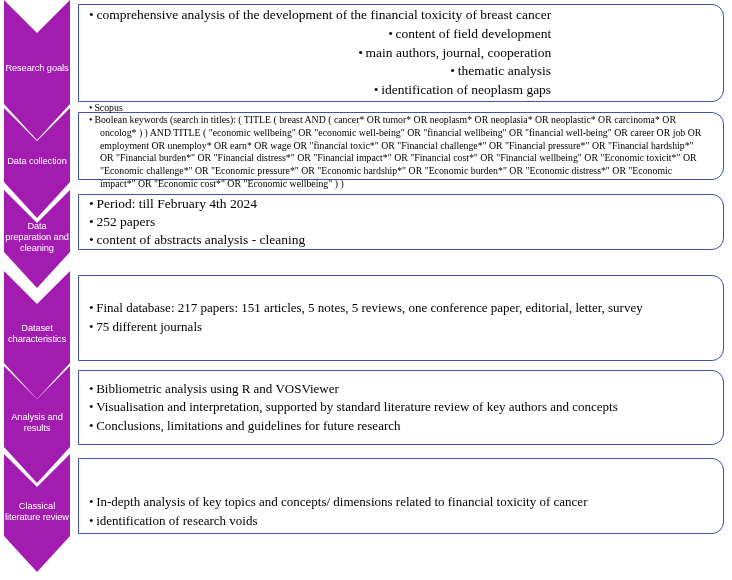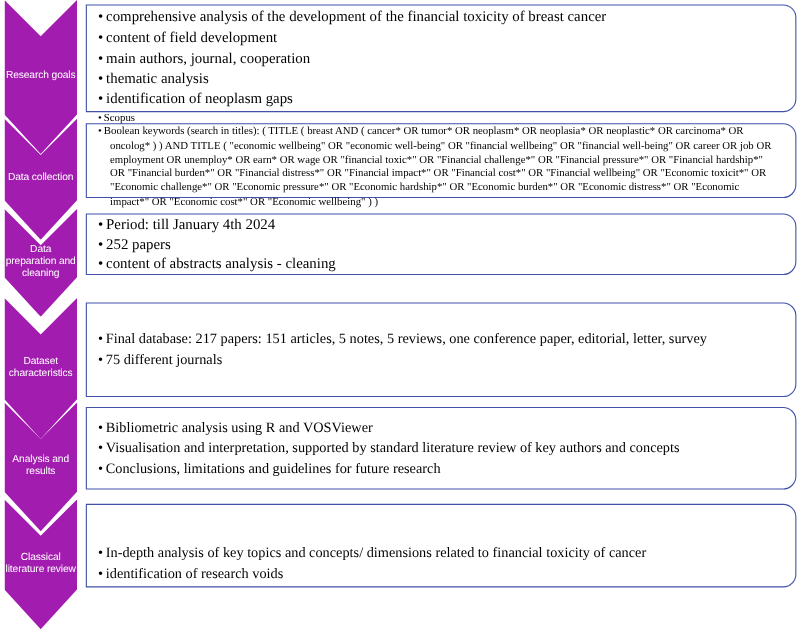--- a/index.html
+++ b/index.html
@@ -36,21 +36,21 @@
     color: #000;
   }
   .box li {
     padding-left: 11px;
     text-indent: -11px;
   }
   .box li::before {
     content: "\2022\2009";
   }
   
-  .s1 .box { height: 98px; }  .s1 { margin-bottom: 10px; }
+  .s1 .box { height: 98px; text-align: right; }  .s1 { margin-bottom: 10px; }
   .s2 .box { height: 68px; }  .s2 { margin-bottom: 14px; }
   .s3 .box { height: 56px; }  .s3 { margin-bottom: 25px; }
   .s4 .box { height: 86px; }  .s4 { margin-bottom: 9px; }
   .s5 .box { height: 75px; }  .s5 { margin-bottom: 13px; }
   .s6 .box { height: 76px; align-items: flex-end; }  .s6 { margin-bottom: 0; }
 
   .s1 .box ul { font-size: 13.5px; line-height: 1.38; }
   .s2 .box ul { font-size: 9.8px;  line-height: 1.29; }
   .s3 .box ul { font-size: 13.5px; line-height: 1.32; }
   .s4 .box ul { font-size: 13px;   line-height: 1.45; }
@@ -119,21 +119,21 @@
       </ul>
     </div>
   </section>
 
   <section class="step s3">
     <div class="chevron">
       <span class="chevron-label">Data preparation and cleaning</span>
     </div>
     <div class="box">
       <ul>
-        <li>Period: till January 4th 2024</li>
+        <li>Period: till February 4th 2024</li>
         <li>252 papers</li>
         <li>content of abstracts analysis - cleaning</li>
       </ul>
     </div>
   </section>
 
   <section class="step s4">
     <div class="chevron">
       <span class="chevron-label">Dataset characteristics</span>
     </div>

